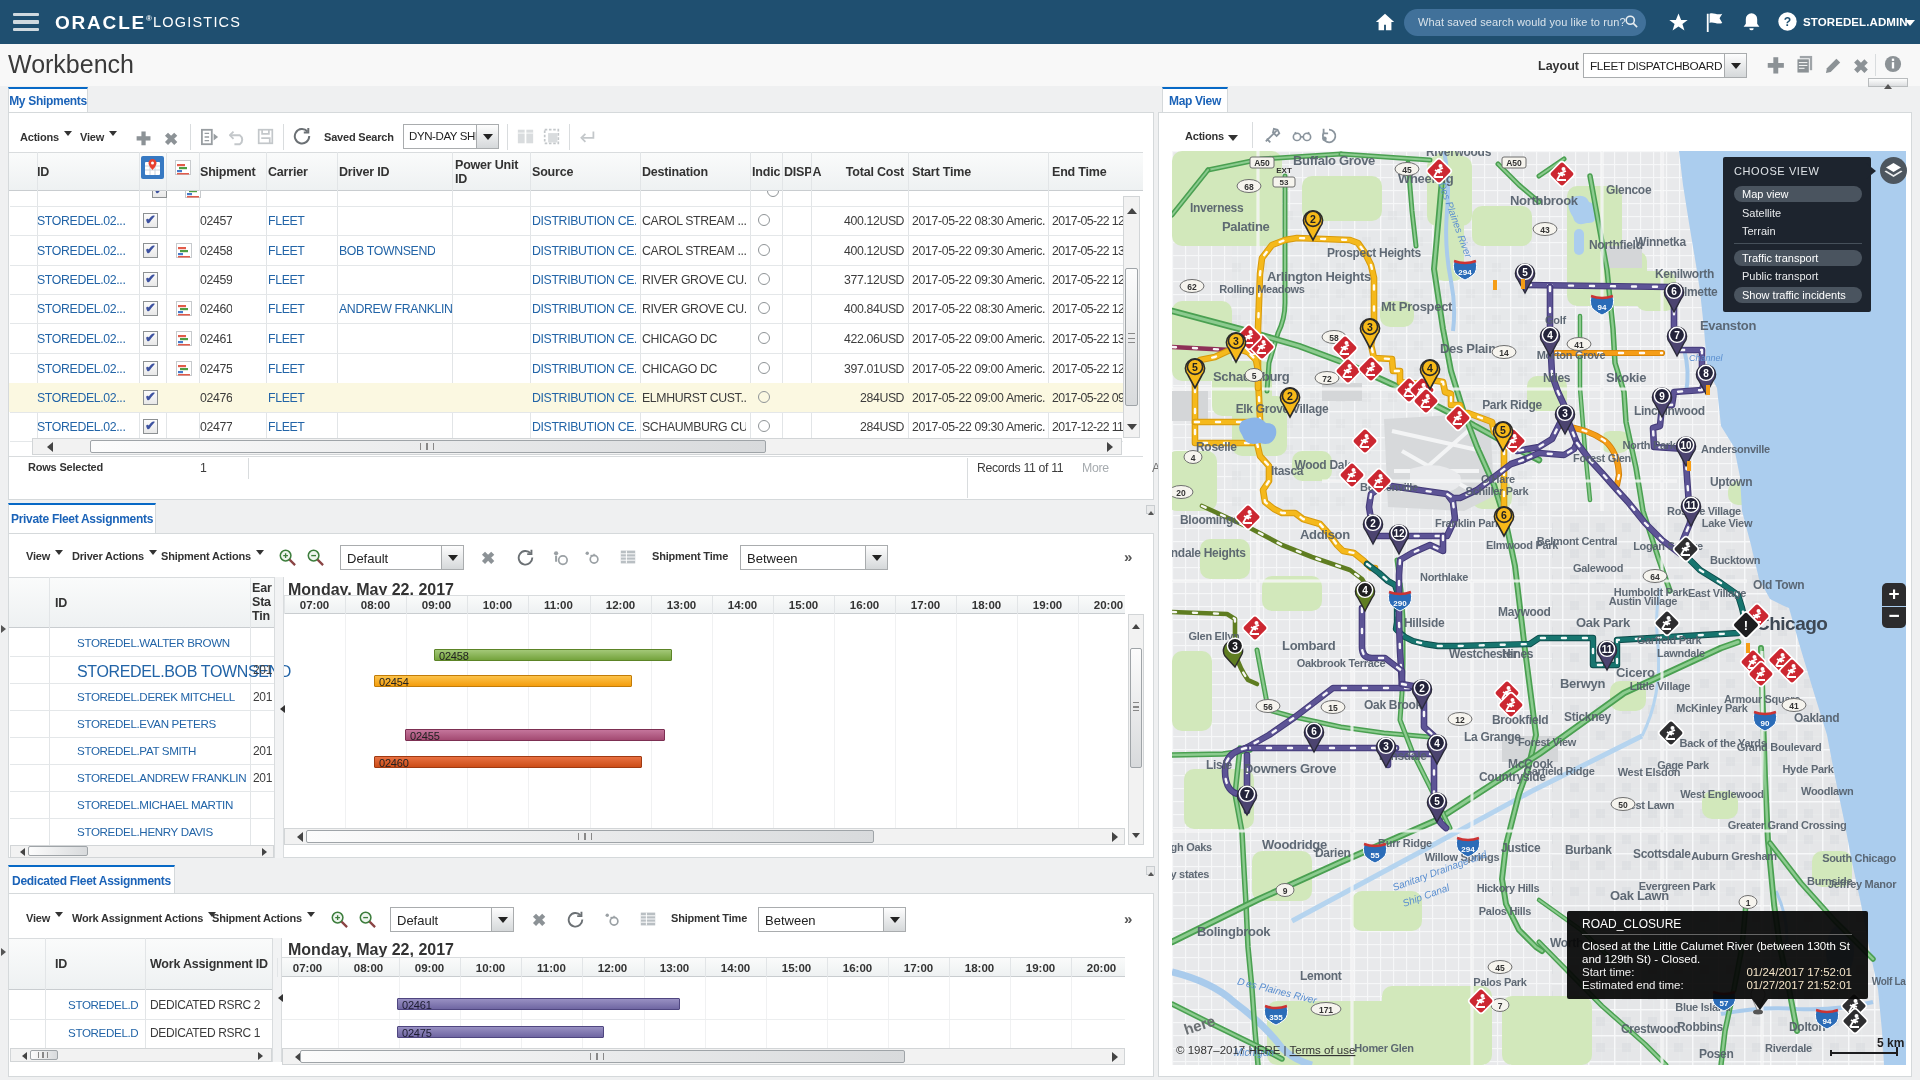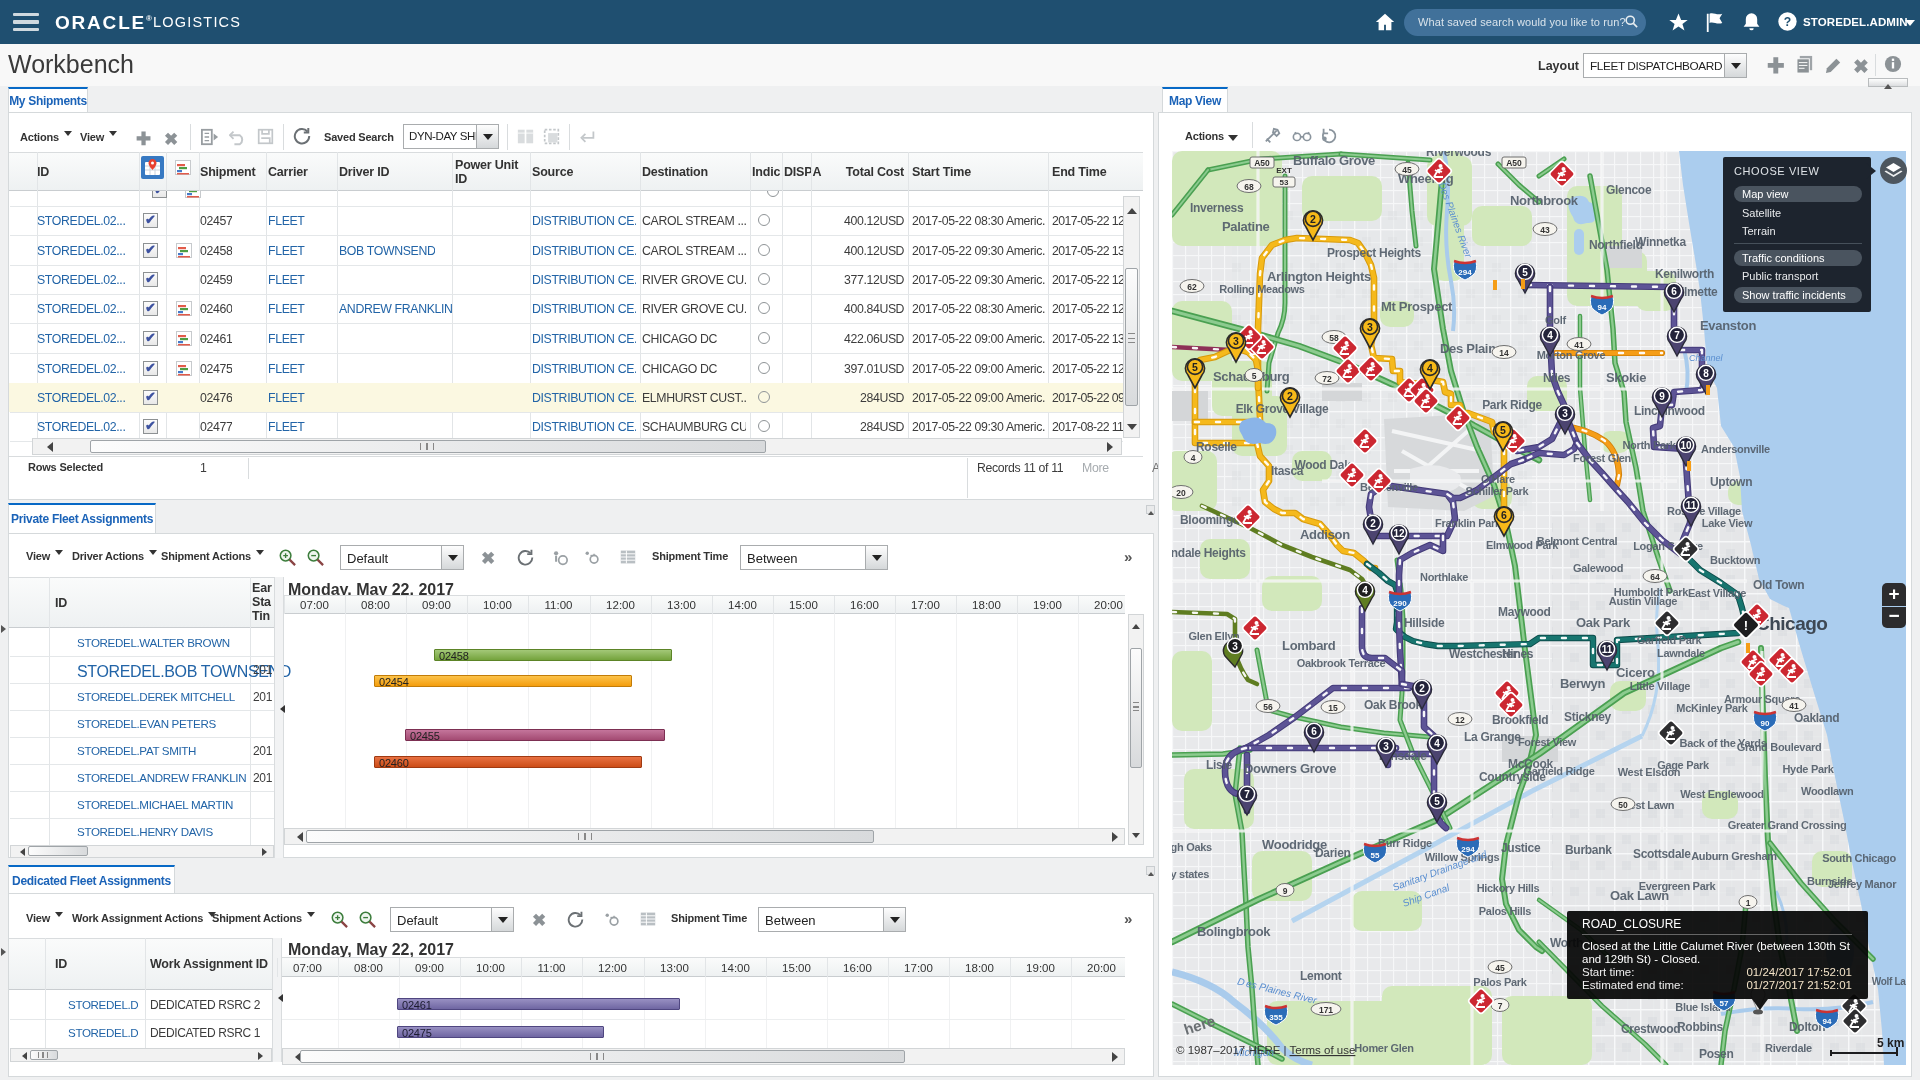--- a/index.html
+++ b/index.html
@@ -47,21 +47,21 @@
 .circ { position:absolute; width:12px; height:12px; border:1.5px solid #8f9497; border-radius:50%; }
 
 
 .sbtrack { position:absolute; background:#f2f2f2; border:1px solid #d2d5d7; }
 .sbthumb { position:absolute; background:linear-gradient(#fcfcfc,#d8dadc); border:1px solid #9fa4a8; border-radius:2px;}
 .sbthumbv { position:absolute; background:linear-gradient(90deg,#fcfcfc,#d8dadc); border:1px solid #9fa4a8; border-radius:2px;}
 .arr { position:absolute; width:0; height:0; }
 
 
 .gdate { position:absolute; font-size:16px; font-weight:bold; color:#333; }
-.gtime { position:absolute; font-size:11.5px; font-weight:normal; color:#333; text-align:center; width:61px;}
+.gtime { position:absolute; font-size:11.5px; font-weight:bold; color:#333; text-align:center; width:61px;}
 .gbar { position:absolute; height:12px; border-radius:1px; font-size:11px; color:#222; line-height:12px; padding-left:4px; letter-spacing:-0.2px;}
 </style>
 </head>
 <body>
 <div id="page">
 
   <div id="topbar">
     <div class="hamb">
         <div></div>
         <div></div>
@@ -329,21 +329,21 @@
   <div class="rowline" style="top:441px;width:1113px;"></div>
   <div class="td link" style="left:37px;top:420px;width:98px;">STOREDEL.02...</div>
   <div class="chk" style="left:143px;top:419px;"></div>
   <div class="td" style="left:200px;top:420px;">02477</div>
   <div class="td link" style="left:268px;top:420px;">FLEET</div>
   <div class="td link" style="left:532px;top:420px;width:104px;">DISTRIBUTION CE...</div>
   <div class="td" style="left:642px;top:420px;width:104px;">SCHAUMBURG CU...</div>
   <div class="circ" style="left:758px;top:420px;"></div>
   <div class="td" style="left:811px;top:420px;width:93px;text-align:right;">284<span style="letter-spacing:-0.5px;">USD</span></div>
   <div class="td" style="left:912px;top:420px;width:133px;">2017-05-22 09:30 Americ...</div>
-  <div class="td" style="left:1052px;top:420px;width:73px;letter-spacing:-0.6px;">2017-08-22 11</div>
+  <div class="td" style="left:1052px;top:420px;width:73px;letter-spacing:-0.6px;">2017-12-22 11</div>
 
   <div class="sbtrack" style="left:32px;top:438px;width:1090px;height:17px;"></div>
   <div class="arr" style="left:42px;top:442px;border:5px solid transparent;border-right:6px solid #444;"></div>
   <div class="arr" style="left:1107px;top:442px;border:5px solid transparent;border-left:6px solid #444;"></div>
   <div class="sbthumbv" style="left:90px;top:440px;width:676px;height:13px;"></div>
   <div class="abs" style="left:420px;top:443px;width:14px;height:7px;border-left:1.5px solid #888;border-right:1.5px solid #888;">
       <div style="width:1.5px;height:7px;background:#888;margin:0 auto;"></div>
     </div>
 
   <div class="sbtrack" style="left:1123px;top:196px;width:17px;height:242px;"></div>
@@ -1411,21 +1411,21 @@
       <path d="M4 2v5h5" fill="none" stroke="#8a949d" stroke-width="2"></path>
       <circle cx="5" cy="13" r="2.5" fill="#8a949d"></circle>
     </svg>
   <div class="abs" style="left:1723px;top:157px;width:148px;height:155px;background:#1d242e;border-radius:2px;"></div>
   <div class="abs" style="left:1866px;top:163px;width:0;height:0;border:8px solid transparent;border-left:10px solid #1d242e;"></div>
   <div class="abs" style="left:1734px;top:165px;color:#dfe3e7;font-size:11px;letter-spacing:0.6px;">CHOOSE VIEW</div>
   <div class="abs" style="left:1734px;top:186px;width:128px;height:16px;background:#4a545f;border-radius:8px;color:#fff;font-size:11px;line-height:16px;padding-left:8px;">Map view</div>
   <div class="abs" style="left:1742px;top:207px;color:#e8eaec;font-size:11px;">Satellite</div>
   <div class="abs" style="left:1742px;top:225px;color:#e8eaec;font-size:11px;">Terrain</div>
   <div class="abs" style="left:1734px;top:243px;width:128px;height:1px;background:#46505a;"></div>
-  <div class="abs" style="left:1734px;top:250px;width:128px;height:16px;background:#4a545f;border-radius:8px;color:#fff;font-size:11px;line-height:16px;padding-left:8px;">Traffic conditions</div>
+  <div class="abs" style="left:1734px;top:250px;width:128px;height:16px;background:#4a545f;border-radius:8px;color:#fff;font-size:11px;line-height:16px;padding-left:8px;">Traffic transport</div>
   <div class="abs" style="left:1742px;top:270px;color:#e8eaec;font-size:11px;">Public transport</div>
   <div class="abs" style="left:1734px;top:287px;width:128px;height:16px;background:#4a545f;border-radius:8px;color:#fff;font-size:11px;line-height:16px;padding-left:8px;">Show traffic incidents</div>
   <div class="abs" style="left:1880px;top:157px;width:27px;height:27px;background:#4d565f;border-radius:50%;"><svg width="27" height="27" viewBox="0 0 27 27">
         <g fill="#fff">
           <path d="M13.5 6 21 10.5 13.5 15 6 10.5z"></path>
           <path d="M6 13.5 13.5 18 21 13.5 l1.5 1-9 5.5-9-5.5z" opacity="0.9"></path>
         </g>
       </svg></div>
   <div class="abs" style="left:1882px;top:583px;width:24px;height:23px;background:#2c2c2e;border-radius:5px 5px 0 0;color:#fff;font-size:19px;font-weight:bold;text-align:center;line-height:22px;">+</div>
   <div class="abs" style="left:1882px;top:607px;width:24px;height:21px;background:#2c2c2e;border-radius:0 0 5px 5px;color:#fff;font-size:19px;font-weight:bold;text-align:center;line-height:18px;">−</div>

